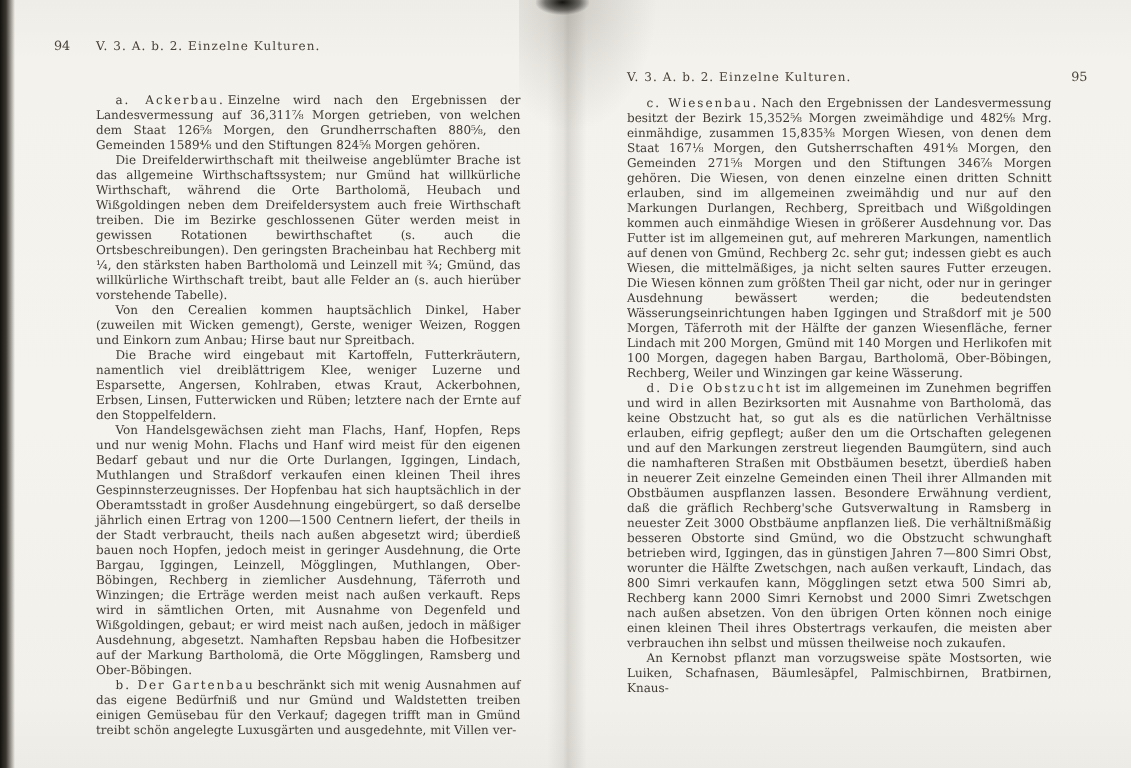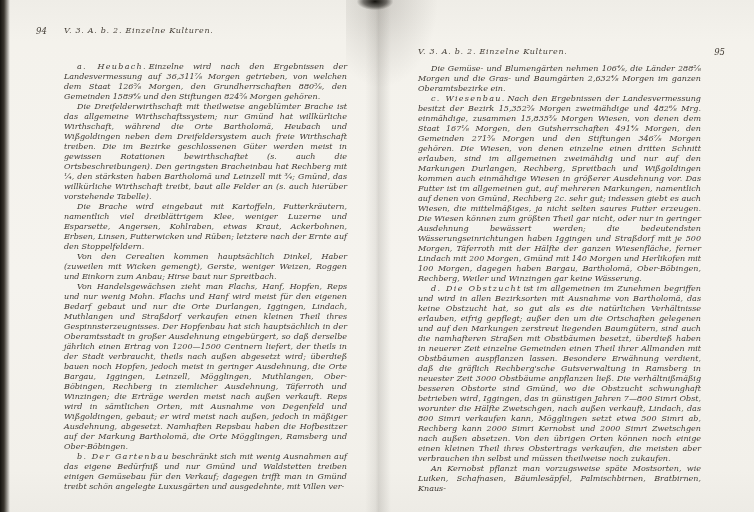--- a/index.html
+++ b/index.html
@@ -22,21 +22,21 @@
     background: radial-gradient(ellipse at 35% 0%, rgba(70,65,58,0.20) 0%, rgba(70,65,58,0) 62%);
   }
   .binding-blob {
     position: absolute; left: 357px; top: -7px; width: 36px; height: 17px;
     background: radial-gradient(ellipse at center, rgba(12,10,6,0.95) 0%, rgba(12,10,6,0.5) 45%, rgba(12,10,6,0) 72%);
   }
   .gutter {
     position: absolute; left: 365px; top: 0; width: 26px; height: 512px;
     background: linear-gradient(90deg, rgba(0,0,0,0) 0%, rgba(60,55,48,0.08) 40%, rgba(60,55,48,0.15) 52%, rgba(0,0,0,0) 100%);
   }
-  .page { position: absolute; top: 0; height: 512px; font-style: italic; }
+  .page { position: absolute; top: 0; height: 512px; }
   .page-left  { left: 10px;  width: 368px; }
   .page-right { left: 378px; width: 376px; }
 
   .header-row { position: absolute; height: 12px; }
   .page-left  .header-row { top: 26px; left: 54px; width: 283px; }
   .page-right .header-row { top: 47px; left: 40px; width: 283px; }
   .running {
     display: block; width: 100%; 
     font-size: 8px; letter-spacing: 0.7px; color: #474139;
   }
@@ -67,34 +67,33 @@
   <div class="gutter"></div>
   <div class="binding-blob"></div>
   <div class="edge-left"></div>
 
   <section class="page page-left">
     <div class="header-row">
       <span class="pageno pageno-left">94</span>
       <span class="running">V. 3. A. b. 2. Einzelne Kulturen.</span>
     </div>
     <div class="bodytext">
-      <p class="para"><span class="lead">a. Heubach.</span><span>Einzelne wird nach den Ergebnissen der Landesvermessung auf 36,311⁷⁄₈ Morgen getrieben, von welchen dem Staat 126⁵⁄₈ Morgen, den Grundherrschaften 880⁵⁄₈, den Gemeinden 1589⁴⁄₈ und den Stiftungen 824⁵⁄₈ Morgen gehören.</span></p>
+      <p class="para"><span class="lead">a. Ackerbau.</span><span>Einzelne wird nach den Ergebnissen der Landesvermessung auf 36,311⁷⁄₈ Morgen getrieben, von welchen dem Staat 126⁵⁄₈ Morgen, den Grundherrschaften 880⁵⁄₈, den Gemeinden 1589⁴⁄₈ und den Stiftungen 824⁵⁄₈ Morgen gehören.</span></p>
       <p class="para"><span>Die Dreifelderwirthschaft mit theilweise angeblümter Brache ist das allgemeine Wirthschaftssystem; nur Gmünd hat willkürliche Wirthschaft, während die Orte Bartholomä, Heubach und Wißgoldingen neben dem Dreifeldersystem auch freie Wirthschaft treiben. Die im Bezirke geschlossenen Güter werden meist in gewissen Rotationen bewirthschaftet (s. auch die Ortsbeschreibungen). Den geringsten Bracheinbau hat Rechberg mit ¹⁄₄, den stärksten haben Bartholomä und Leinzell mit ³⁄₄; Gmünd, das willkürliche Wirthschaft treibt, baut alle Felder an (s. auch hierüber vorstehende Tabelle).</span></p>
+      <p class="para"><span>Von den Cerealien kommen hauptsächlich Dinkel, Haber (zuweilen mit Wicken gemengt), Gerste, weniger Weizen, Roggen und Einkorn zum Anbau; Hirse baut nur Spreitbach.</span></p>
       <p class="para"><span>Die Brache wird eingebaut mit Kartoffeln, Futterkräutern, namentlich viel dreiblättrigem Klee, weniger Luzerne und Esparsette, Angersen, Kohlraben, etwas Kraut, Ackerbohnen, Erbsen, Linsen, Futterwicken und Rüben; letztere nach der Ernte auf den Stoppelfeldern.</span></p>
-      <p class="para"><span>Von den Cerealien kommen hauptsächlich Dinkel, Haber (zuweilen mit Wicken gemengt), Gerste, weniger Weizen, Roggen und Einkorn zum Anbau; Hirse baut nur Spreitbach.</span></p>
       <p class="para"><span>Von Handelsgewächsen zieht man Flachs, Hanf, Hopfen, Reps und nur wenig Mohn. Flachs und Hanf wird meist für den eigenen Bedarf gebaut und nur die Orte Durlangen, Iggingen, Lindach, Muthlangen und Straßdorf verkaufen einen kleinen Theil ihres Gespinnsterzeugnisses. Der Hopfenbau hat sich hauptsächlich in der Oberamtsstadt in großer Ausdehnung eingebürgert, so daß derselbe jährlich einen Ertrag von 1200—1500 Centnern liefert, der theils in der Stadt verbraucht, theils nach außen abgesetzt wird; überdieß bauen noch Hopfen, jedoch meist in geringer Ausdehnung, die Orte Bargau, Iggingen, Leinzell, Mögglingen, Muthlangen, Ober-Böbingen, Rechberg in ziemlicher Ausdehnung, Täferroth und Winzingen; die Erträge werden meist nach außen verkauft. Reps wird in sämtlichen Orten, mit Ausnahme von Degenfeld und Wißgoldingen, gebaut; er wird meist nach außen, jedoch in mäßiger Ausdehnung, abgesetzt. Namhaften Repsbau haben die Hofbesitzer auf der Markung Bartholomä, die Orte Mögglingen, Ramsberg und Ober-Böbingen.</span></p>
       <p class="para"><span class="lead">b. Der Gartenbau</span><span>beschränkt sich mit wenig Ausnahmen auf das eigene Bedürfniß und nur Gmünd und Waldstetten treiben einigen Gemüsebau für den Verkauf; dagegen trifft man in Gmünd treibt schön angelegte Luxusgärten und ausgedehnte, mit Villen ver-</span></p>
     </div>
   </section>
 
   <section class="page page-right">
     <div class="header-row">
       <span class="running">V. 3. A. b. 2. Einzelne Kulturen.</span>
       <span class="pageno pageno-right">95</span>
     </div>
     <div class="bodytext">
-      <p class="para"><span>Die Gemüse- und Blumengärten nehmen 106⁴⁄₈, die Länder 288²⁄₈ Morgen und die Gras- und Baumgärten 2,632⁴⁄₈ Morgen im ganzen Oberamtsbezirke ein.</span></p>
       <p class="para"><span class="lead">c. Wiesenbau.</span><span>Nach den Ergebnissen der Landesvermessung besitzt der Bezirk 15,352⁵⁄₈ Morgen zweimähdige und 482⁶⁄₈ Mrg. einmähdige, zusammen 15,835³⁄₈ Morgen Wiesen, von denen dem Staat 167¹⁄₈ Morgen, den Gutsherrschaften 491⁴⁄₈ Morgen, den Gemeinden 271⁵⁄₈ Morgen und den Stiftungen 346⁷⁄₈ Morgen gehören. Die Wiesen, von denen einzelne einen dritten Schnitt erlauben, sind im allgemeinen zweimähdig und nur auf den Markungen Durlangen, Rechberg, Spreitbach und Wißgoldingen kommen auch einmähdige Wiesen in größerer Ausdehnung vor. Das Futter ist im allgemeinen gut, auf mehreren Markungen, namentlich auf denen von Gmünd, Rechberg 2c. sehr gut; indessen giebt es auch Wiesen, die mittelmäßiges, ja nicht selten saures Futter erzeugen. Die Wiesen können zum größten Theil gar nicht, oder nur in geringer Ausdehnung bewässert werden; die bedeutendsten Wässerungseinrichtungen haben Iggingen und Straßdorf mit je 500 Morgen, Täferroth mit der Hälfte der ganzen Wiesenfläche, ferner Lindach mit 200 Morgen, Gmünd mit 140 Morgen und Herlikofen mit 100 Morgen, dagegen haben Bargau, Bartholomä, Ober-Böbingen, Rechberg, Weiler und Winzingen gar keine Wässerung.</span></p>
       <p class="para"><span class="lead">d. Die Obstzucht</span><span>ist im allgemeinen im Zunehmen begriffen und wird in allen Bezirksorten mit Ausnahme von Bartholomä, das keine Obstzucht hat, so gut als es die natürlichen Verhältnisse erlauben, eifrig gepflegt; außer den um die Ortschaften gelegenen und auf den Markungen zerstreut liegenden Baumgütern, sind auch die namhafteren Straßen mit Obstbäumen besetzt, überdieß haben in neuerer Zeit einzelne Gemeinden einen Theil ihrer Allmanden mit Obstbäumen auspflanzen lassen. Besondere Erwähnung verdient, daß die gräflich Rechberg'sche Gutsverwaltung in Ramsberg in neuester Zeit 3000 Obstbäume anpflanzen ließ. Die verhältnißmäßig besseren Obstorte sind Gmünd, wo die Obstzucht schwunghaft betrieben wird, Iggingen, das in günstigen Jahren 7—800 Simri Obst, worunter die Hälfte Zwetschgen, nach außen verkauft, Lindach, das 800 Simri verkaufen kann, Mögglingen setzt etwa 500 Simri ab, Rechberg kann 2000 Simri Kernobst und 2000 Simri Zwetschgen nach außen absetzen. Von den übrigen Orten können noch einige einen kleinen Theil ihres Obstertrags verkaufen, die meisten aber verbrauchen ihn selbst und müssen theilweise noch zukaufen.</span></p>
       <p class="para"><span>An Kernobst pflanzt man vorzugsweise späte Mostsorten, wie Luiken, Schafnasen, Bäumlesäpfel, Palmischbirnen, Bratbirnen, Knaus-</span></p>
     </div>
   </section>
 </div>
 
 </body></html>

